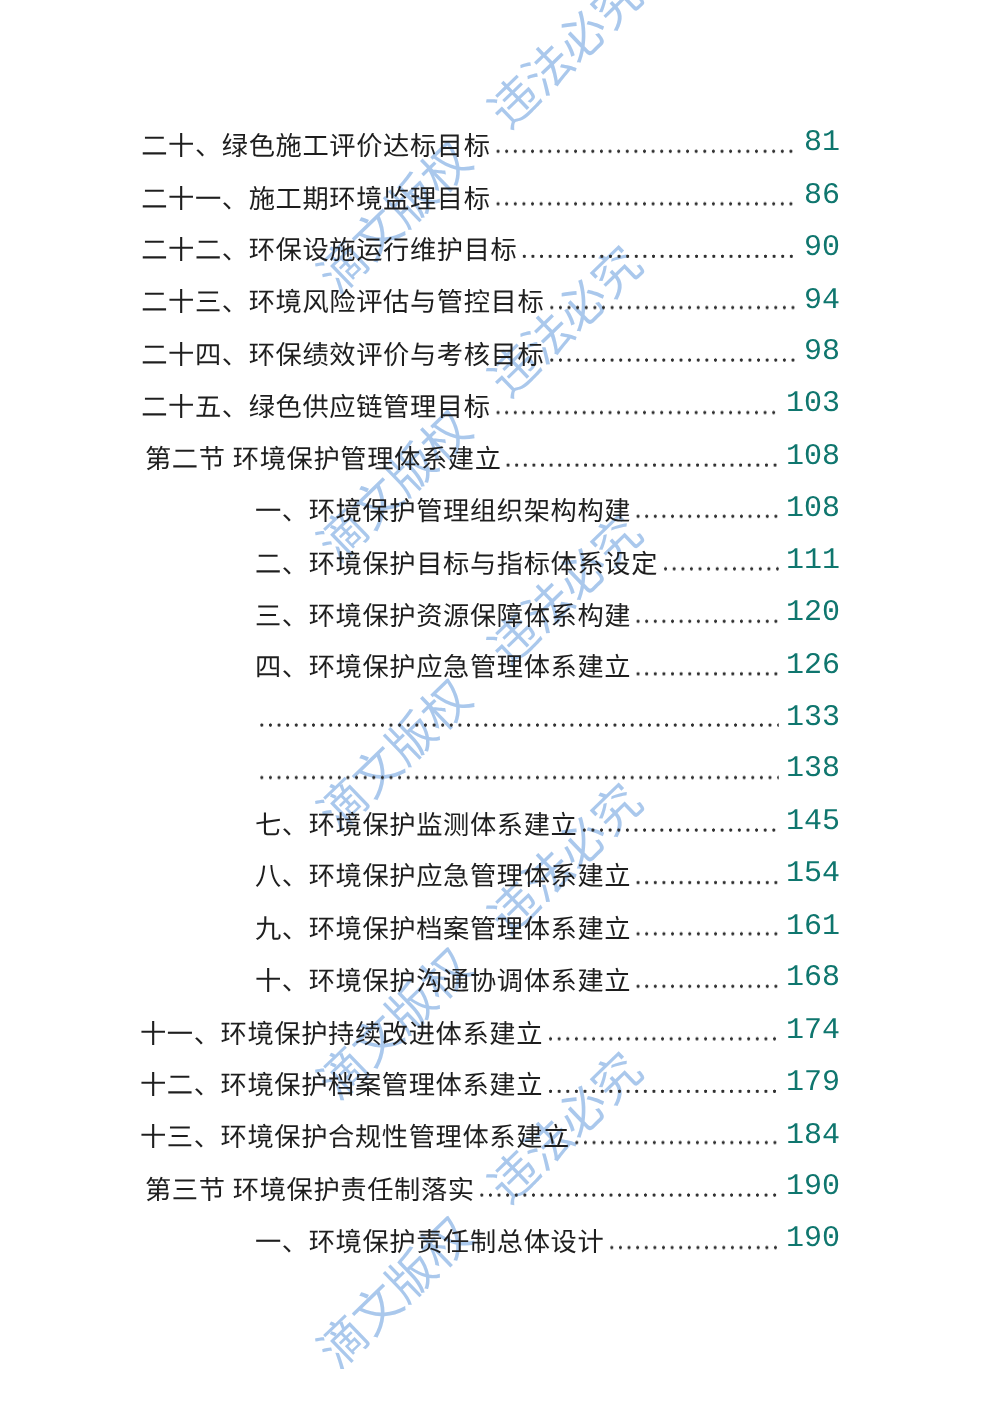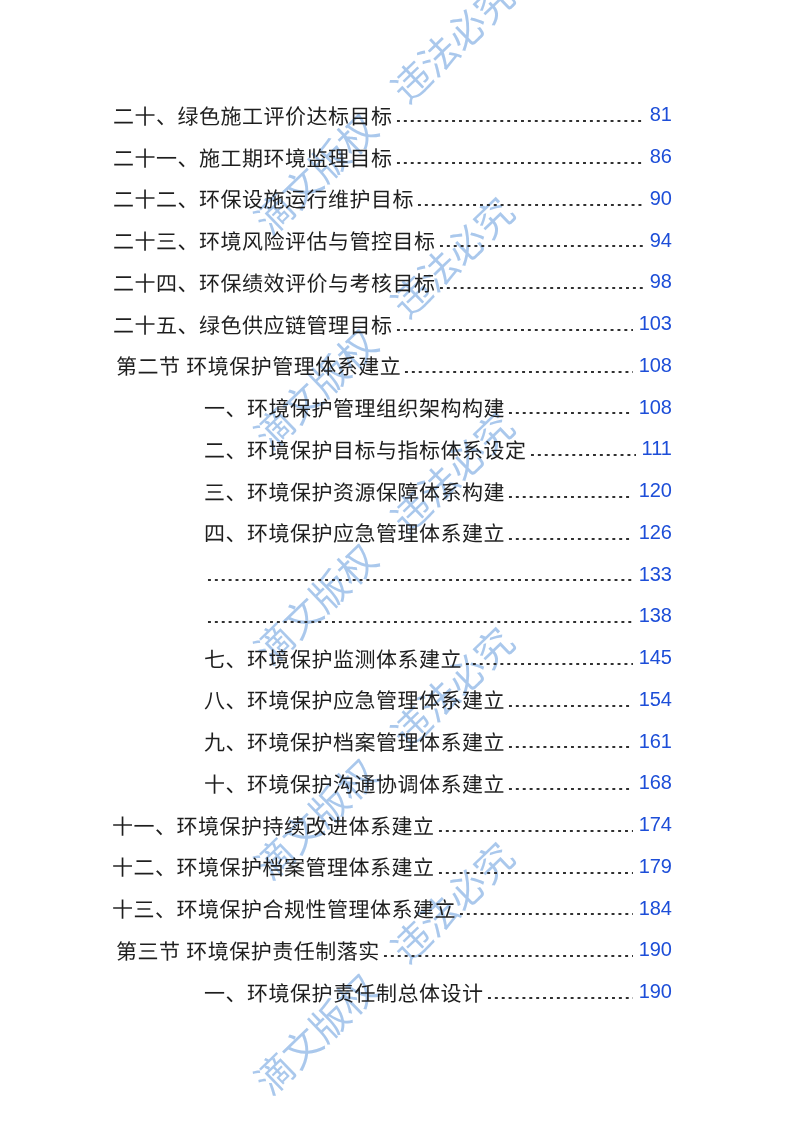--- a/index.html
+++ b/index.html
@@ -71,23 +71,23 @@
   .toc-leader {
     flex: 1;
     height: 41.75px;
     margin-left: 2px;
     margin-right: 6px;
     background-image: radial-gradient(circle at 50% 27px, #2f2f2f 1.1px, rgba(0,0,0,0) 1.5px);
     background-size: 6.9px 100%;
     background-repeat: repeat-x;
   }
   .toc-page {
-    font-family: Liberation Sans, sans-serif;
-    font-size: 20px;
-    color: #1d4ed8;
+    font-family: Liberation Mono, monospace;
+    font-size: 24px;
+    color: #0f766e;
     white-space: nowrap;
   }
 </style>
 </head>
 <body>
 
 <div class="page">
 
   <div class="watermark-layer">
     <div class="wm wm-1" style="color: rgb(166, 198, 236);">滴文版权　违法必究</div>

